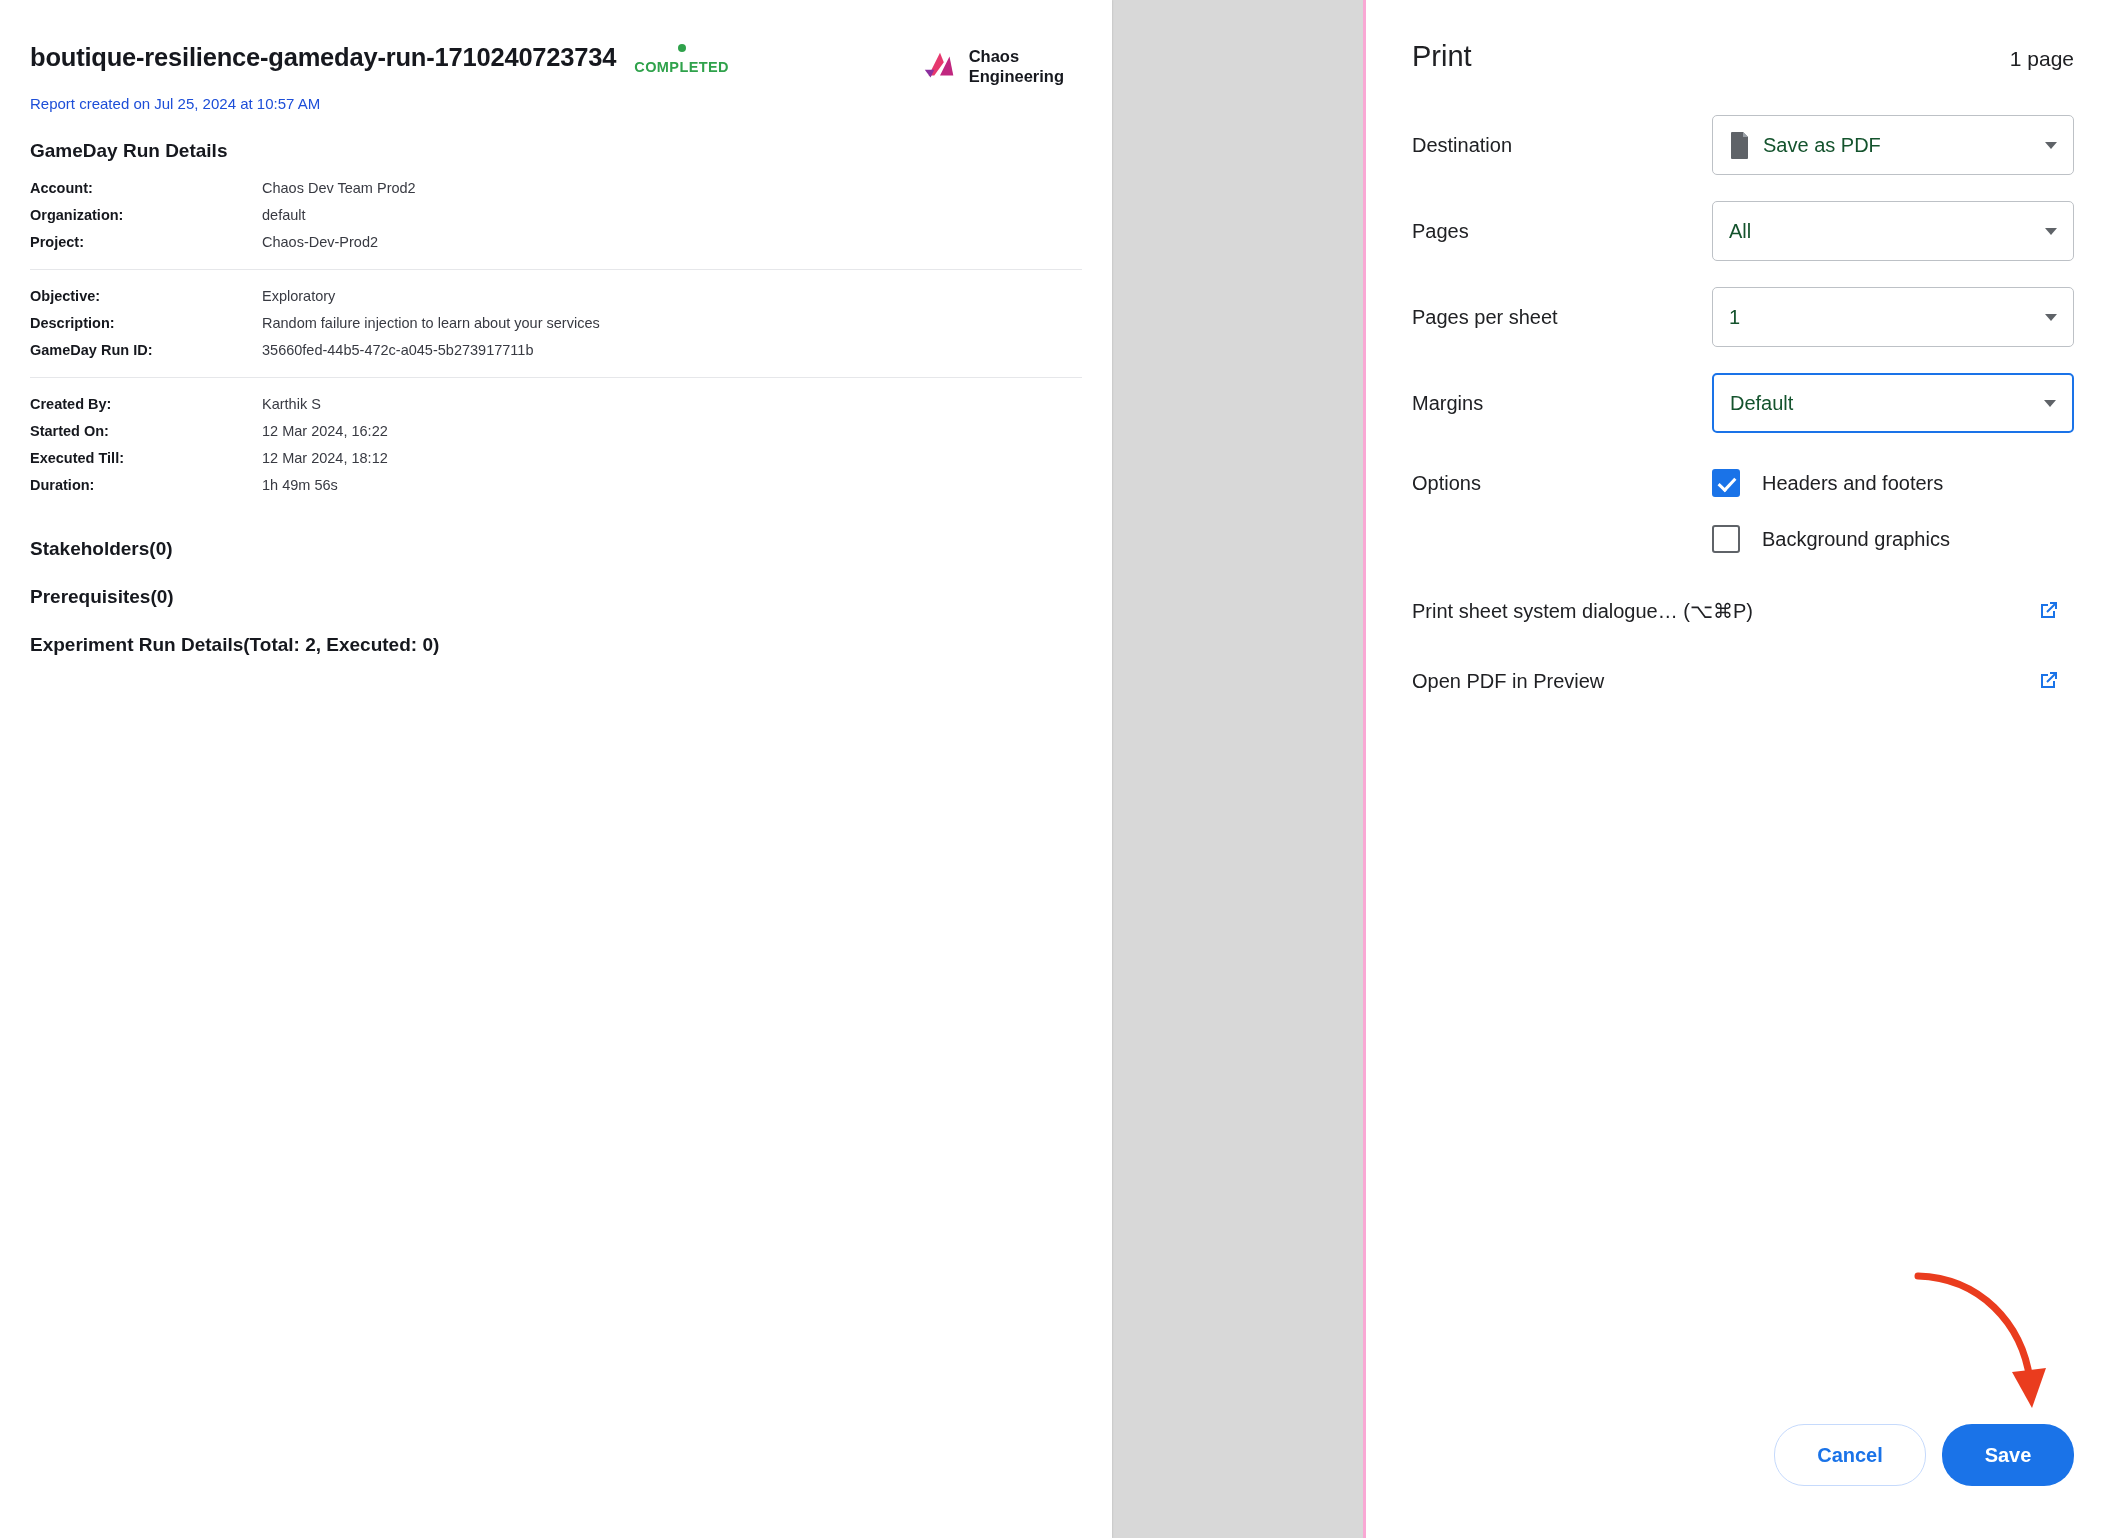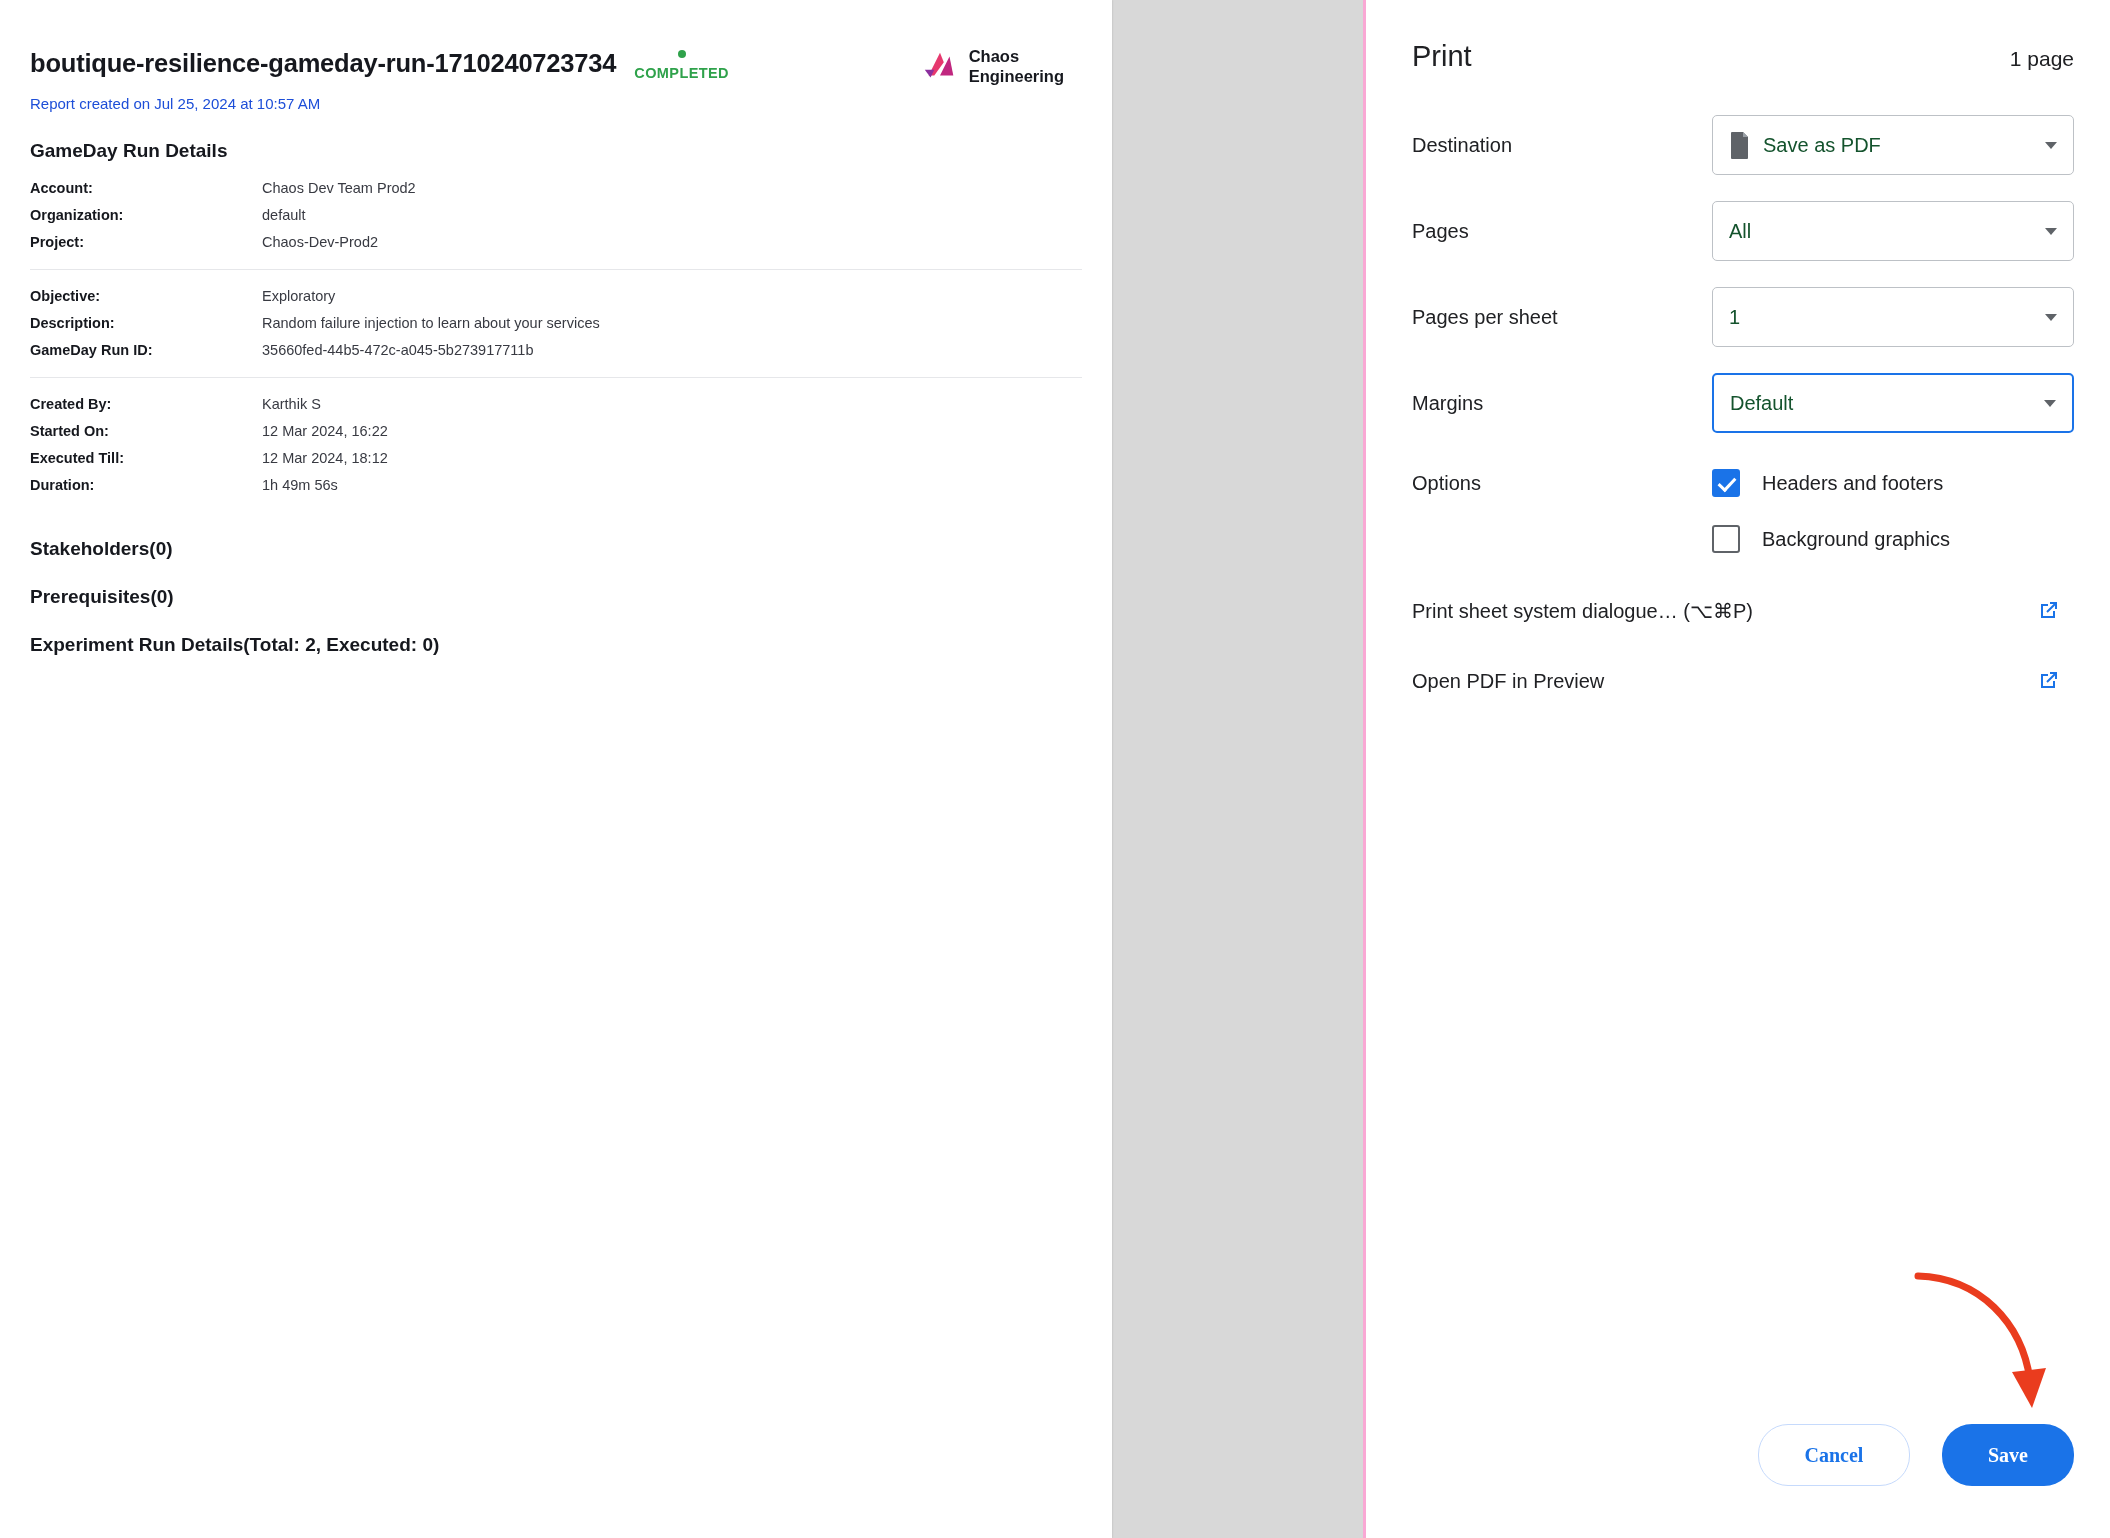--- a/index.html
+++ b/index.html
@@ -28,21 +28,21 @@
     position: absolute;
     left: 0; top: 0;
     width: 1112px;
     height: 1538px;
     background: #ffffff;
     box-shadow: 0 0 2px rgba(0,0,0,0.18);
     padding: 40px 30px 0 30px;
   }
   .doc-headline {
     display: flex;
-    align-items: center;
+    align-items: flex-start;
     justify-content: space-between;
     gap: 32px;
   }
   .doc-title-wrap { display: flex; align-items: center; gap: 18px; }
   .doc-title {
     font-size: 25.5px;
     font-weight: bold;
     color: #16181e;
     letter-spacing: -0.2px;
   }
@@ -230,22 +230,21 @@
     color: #202124;
   }
   .ext-icon { width: 24px; height: 24px; flex: none; }
 
   .footer-actions {
     position: absolute;
     right: 36px;
     bottom: 52px;
     display: flex;
     align-items: flex-start;
-    gap: 32px;
-    font-family: Liberation Serif, serif;
+    gap: 16px;
   }
   .btn {
     border-radius: 30px;
     font-size: 20px;
     font-weight: bold;
     height: 62px;
     display: inline-flex;
     align-items: center;
     justify-content: center;
     cursor: default;

